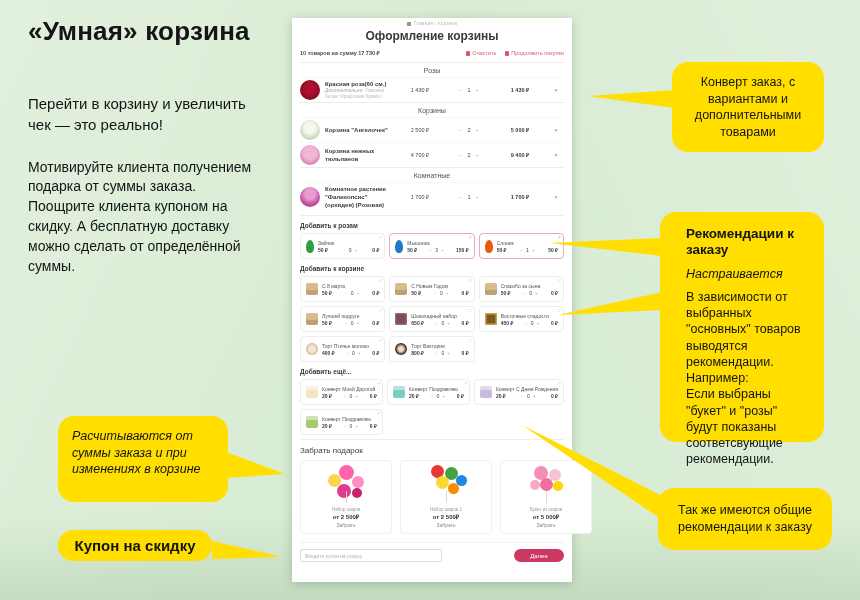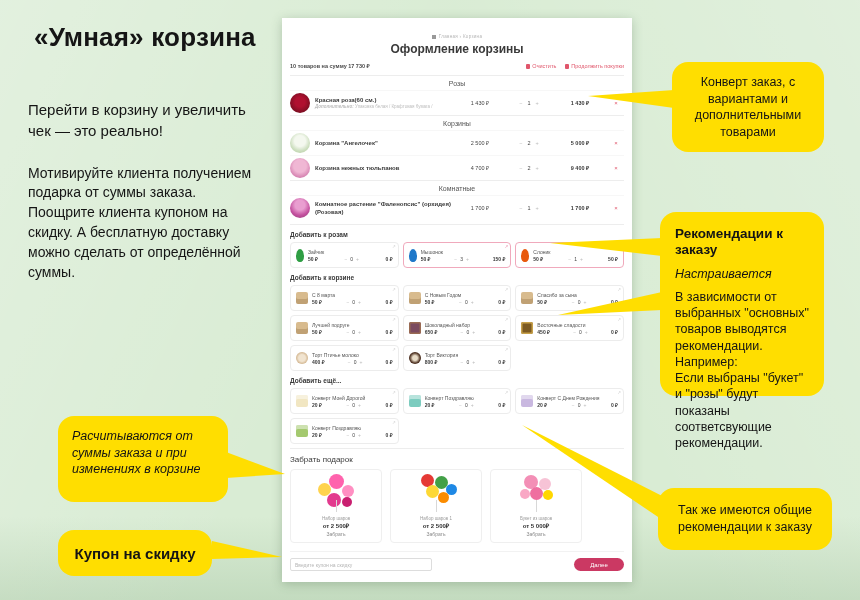--- a/index.html
+++ b/index.html
@@ -5,27 +5,27 @@
   html,body{margin:0;padding:0}
   body{width:860px;height:600px;position:relative;overflow:hidden;
        font-family:"Liberation Sans",sans-serif;background:var(--bg-green,#d9ecd4)}
   .wedge{position:absolute;inset:0;pointer-events:none}
   .w1{background:linear-gradient(115deg,rgba(255,255,255,.25) 0%,rgba(255,255,255,0) 42%)}
   .w2{background:linear-gradient(245deg,rgba(255,255,255,.20) 0%,rgba(255,255,255,0) 38%)}
   .w3{background:linear-gradient(180deg,rgba(0,0,0,0) 86%,rgba(80,130,80,.16) 100%)}
 
   
   .intro{position:absolute;left:28px;top:16px;width:238px;color:#151515;z-index:3}
-  .intro h1{font-size:26px;font-weight:bold;margin:6px;letter-spacing:.2px}
+  .intro h1{font-size:26px;font-weight:bold;margin:0;letter-spacing:.2px}
   .intro .p1{margin-top:46px;font-size:15px;line-height:1.42}
   .intro .p2{margin-top:22px;font-size:14px;line-height:1.42}
 
   
-  .panel{position:absolute;left:282px;top:18px;width:350px;height:564px;background:#fff;
-         box-shadow:0 2px 10px rgba(60,90,60,.28);z-index:2;padding:15px 8px;box-sizing:border-box;color:#333}
+  .panel{position:absolute;left:292px;top:18px;width:280px;height:564px;background:#fff;
+         box-shadow:0 2px 10px rgba(60,90,60,.28);z-index:2;padding:2px 8px;box-sizing:border-box;color:#333}
   .crumb{display:flex;justify-content:center;align-items:center;gap:3px;font-size:4.5px;line-height:7px;color:#b5b5b5;letter-spacing:.3px}
   .ic-home{display:inline-block;width:4px;height:4px;background:#999}
   .cart-title{text-align:center;font-size:12px;line-height:14px;font-weight:bold;color:#3a3a3a;margin:2px 0 6px}
   .sumrow{display:flex;justify-content:space-between;align-items:center;font-size:5.5px;margin-bottom:5px;height:8px}
   .sum{font-weight:bold;color:#4a4a4a}
   .toplinks{display:flex;gap:9px;color:var(--link-red,#e0566b)}
   .tl{display:flex;align-items:center;gap:2px;cursor:pointer}
   .ic-trash,.ic-bag{display:inline-block;width:4px;height:5px;background:currentColor;border-radius:1px}
 
   .group{border-top:1px solid #ededed}
@@ -102,30 +102,30 @@
         font-size:6px;display:flex;align-items:center;justify-content:center;cursor:pointer;font-family:"Liberation Sans",sans-serif}
 
   
   .beams{position:absolute;left:0;top:0;z-index:5;pointer-events:none}
   .beam{fill:var(--callout,#ffde00)}
 
   
   .co{position:absolute;background:var(--callout,#ffde00);border-radius:16px;z-index:6;color:#141414;box-sizing:border-box}
   .co1{left:672px;top:62px;width:152px;height:90px;display:flex;align-items:center;justify-content:center;
        text-align:center;font-size:12.5px;line-height:1.32;padding:8px 10px}
-  .co2{left:660px;top:212px;width:164px;height:184px;padding:14px 12px 10px 15px;font-size:12.5px}
+  .co2{left:660px;top:212px;width:164px;height:230px;padding:14px 12px 10px 26px;font-size:12.5px}
   .co2 .t{font-weight:bold;font-size:13.5px;line-height:1.22;margin-bottom:8px}
   .co2 .s{font-style:italic;margin-bottom:8px}
   .co2 .b{line-height:1.3;white-space:pre-line}
   .co3{left:658px;top:488px;width:174px;height:62px;display:flex;align-items:center;justify-content:center;
        text-align:center;font-size:12.5px;line-height:1.38;padding:6px 12px}
   .co4{left:58px;top:416px;width:170px;height:86px;padding:12px 14px;box-sizing:border-box}
   .co4 .t{font-weight:bold;font-size:14px;margin-bottom:6px}
   .co4 .b{font-style:italic;font-size:12.5px;line-height:1.32}
-  .co5{left:58px;top:530px;width:154px;height:46px;display:flex;align-items:center;justify-content:center;
+  .co5{left:58px;top:530px;width:154px;height:31px;display:flex;align-items:center;justify-content:center;
        font-weight:bold;font-size:15px}
 </style>
 </head>
 <body>
 
 <div class="wedge w1"></div>
 <div class="wedge w2"></div>
 <div class="wedge w3"></div>
 
 <div class="intro">

